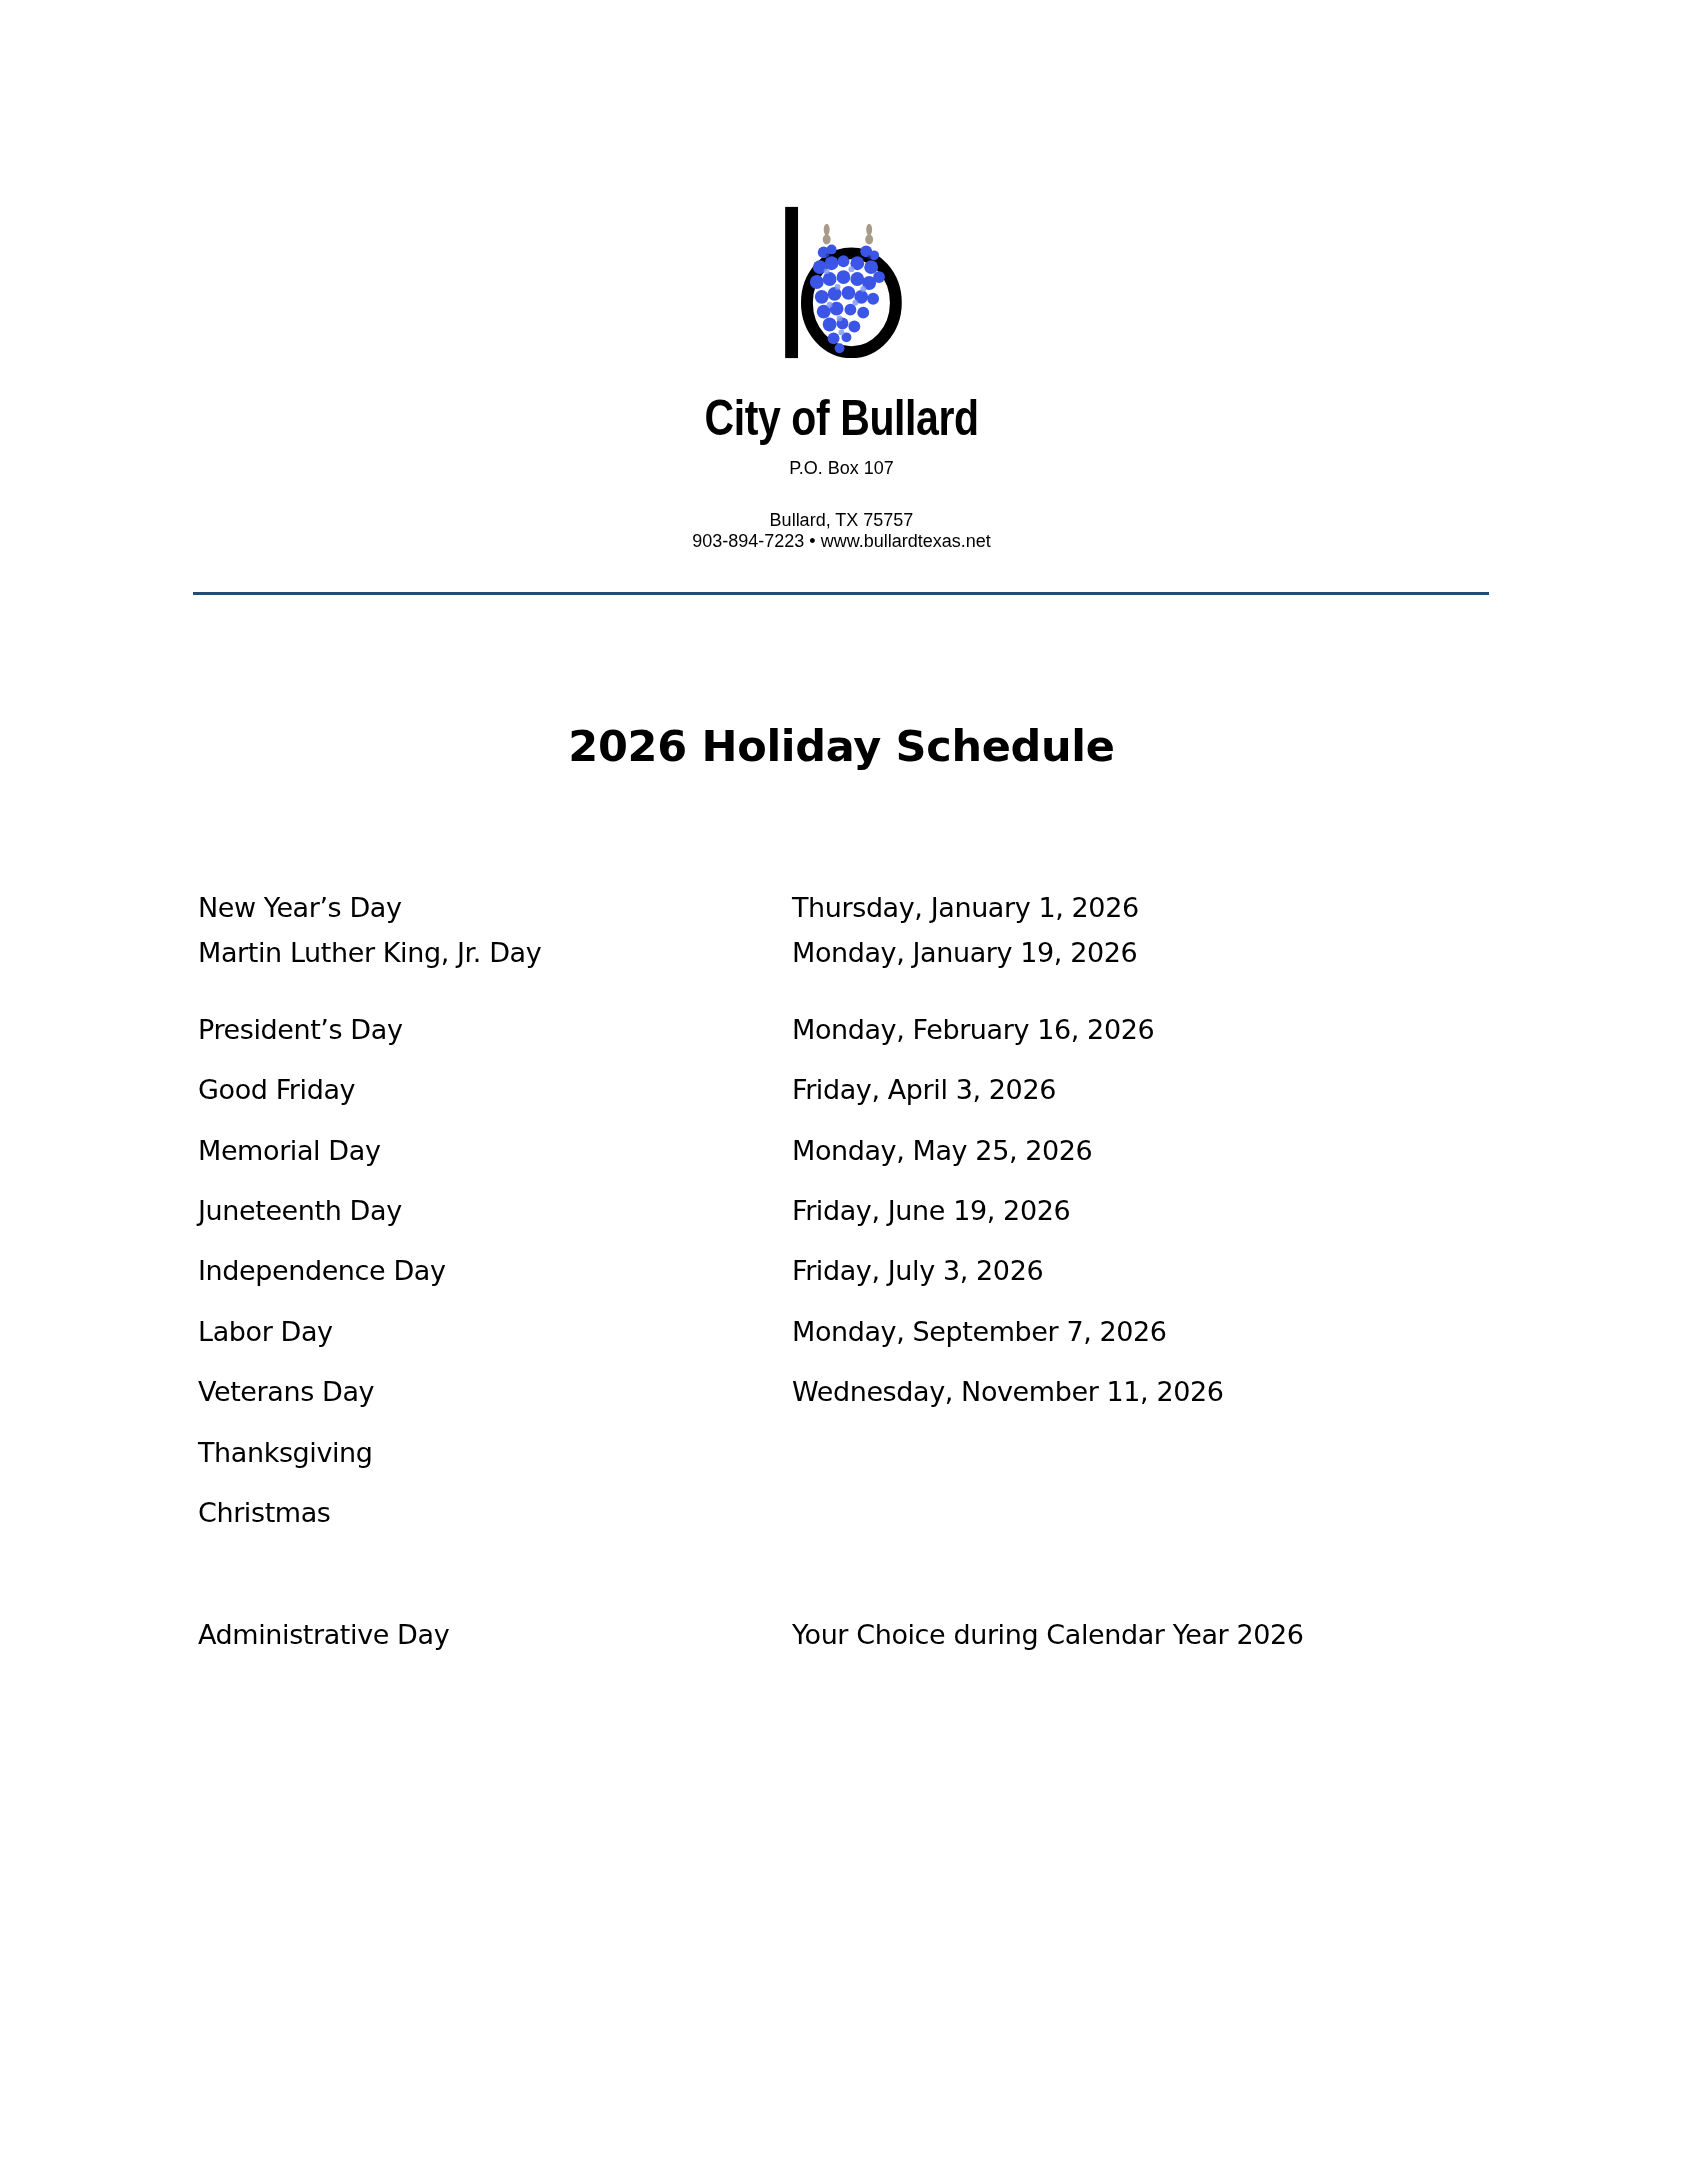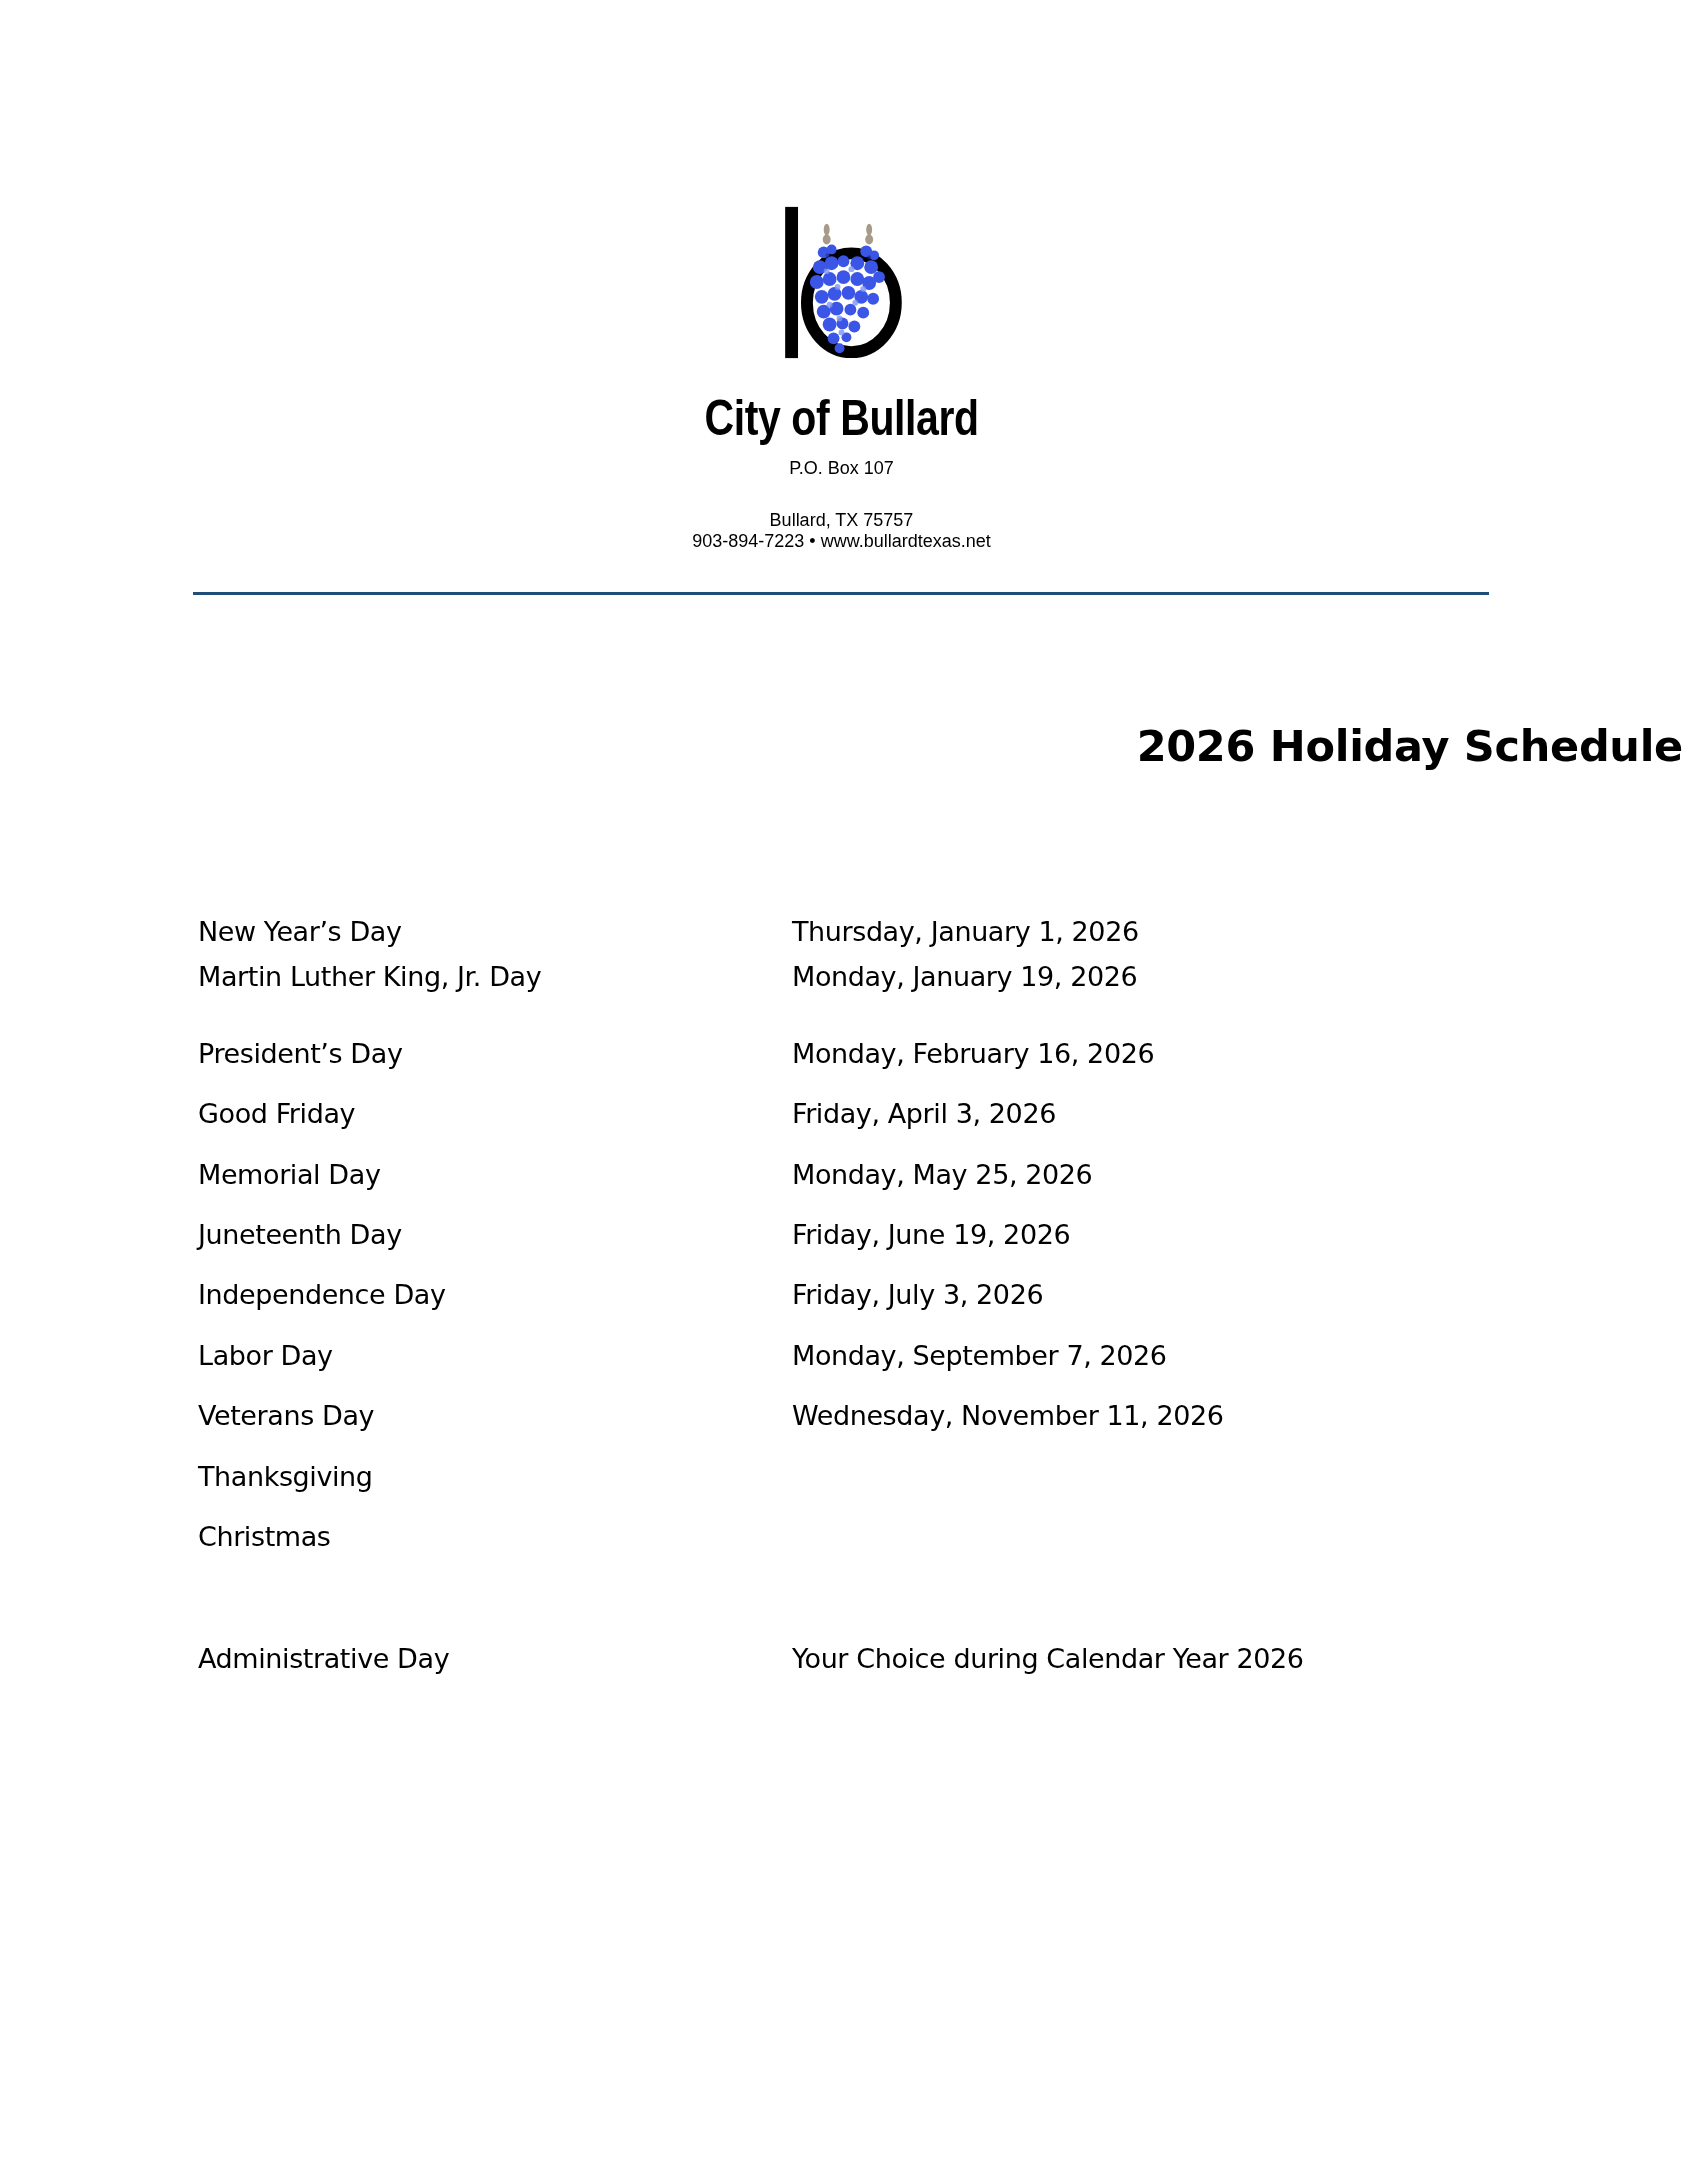--- a/index.html
+++ b/index.html
@@ -71,21 +71,20 @@
       position: absolute;
       left: 0;
       top: 0;
       width: 1683px;
     }
     .row {
       position: absolute;
       left: 0;
       width: 1440px;
       height: 40px;
-      margin-top: 24px;
     }
     .cell {
       position: absolute;
       top: 0;
       font-family: "DejaVu Sans", sans-serif;
       font-size: 27px;
       line-height: 36px;
       white-space: nowrap;
       letter-spacing: -0.4px;
     }
@@ -158,21 +157,21 @@
   </svg>
 </div>
 
 <div class="org-name">City of Bullard</div>
 <div class="address-line addr-1">P.O. Box 107</div>
 <div class="address-line addr-2">Bullard, TX 75757</div>
 <div class="address-line addr-3">903-894-7223 • www.bullardtexas.net</div>
 
 <div class="rule" id="header-rule" style="background: rgb(31, 78, 121);"></div>
 
-<h1 class="doc-title" style="margin:0;text-align:right;">2026 Holiday Schedule</h1>
+<h1 class="doc-title" style="margin:0;">2026 Holiday Schedule</h1>
 
 <div class="schedule">
   <div class="row" style="top:890px;">
     <span class="cell cell-name">New Year’s Day</span>
     <span class="cell cell-date">Thursday, January 1, 2026</span>
   </div>
   <div class="row" style="top:935px;">
     <span class="cell cell-name">Martin Luther King, Jr. Day</span>
     <span class="cell cell-date">Monday, January 19, 2026</span>
   </div>

